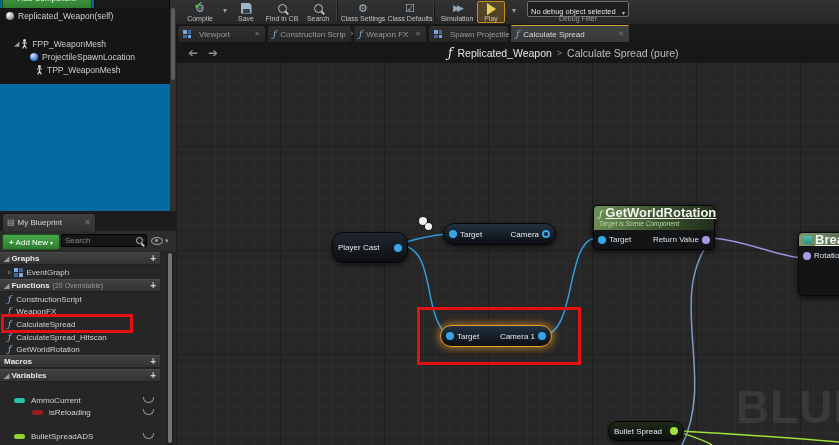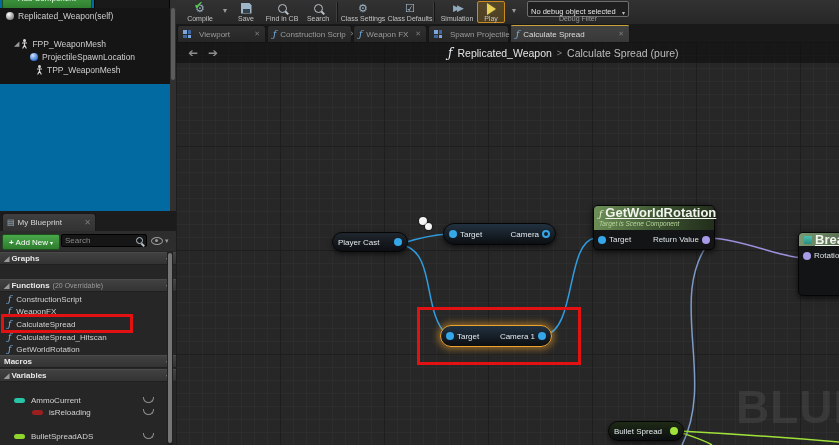--- a/index.html
+++ b/index.html
@@ -36,21 +36,21 @@
   #add-new-btn{left:2px;top:3px;width:56px;height:14px;background:linear-gradient(#4aa84a,#2e7c2e);
      border:1px solid #1d4d1d;border-radius:2px;color:#fff;font-size:8px;display:flex;align-items:center;justify-content:center;gap:2px;}
   #mybp-search{left:61px;top:3px;width:86px;height:13px;background:#161616;border:1px solid #000;
      border-radius:2px;color:#8a8a8a;font-size:8px;display:flex;align-items:center;padding:0 3px;box-sizing:border-box;}
   .mag{width:5px;height:5px;border:1.5px solid #b9c3cc;border-radius:50%;position:relative;flex:none;}
   .mag::after{content:"";position:absolute;width:4px;height:1.5px;background:#b9c3cc;transform:rotate(45deg);right:-3px;bottom:-2px;}
   #eye-btn{left:151px;top:4px;width:22px;height:12px;display:flex;align-items:center;gap:2px;color:#9a9a9a;font-size:7px;}
   .eyeglyph{width:10px;height:6px;border:1.5px solid #9a9a9a;border-radius:50%;position:relative;}
   .eyeglyph::after{content:"";position:absolute;left:2.5px;top:1px;width:3px;height:3px;border-radius:50%;background:#9a9a9a;}
 
-  .bp-header{position:absolute;left:0;width:176px;height:13px;background:linear-gradient(#414141,#333333);
+  .bp-header{position:absolute;left:0;width:160px;height:13px;background:linear-gradient(#414141,#333333);
      border-top:1px solid #4a4a4a;border-bottom:1px solid #202020;display:flex;align-items:center;
      color:#e8e8e8;font-size:8px;font-weight:bold;padding:0 4px;box-sizing:border-box;}
   .bp-header .plus{margin-left:auto;color:#cfcfcf;font-weight:bold;font-size:10px;}
   .bp-row{position:absolute;left:0;width:166px;height:12px;display:flex;align-items:center;
      color:#d2d2d2;font-size:8px;white-space:nowrap;padding-left:8px;box-sizing:border-box;}
   .fn-icon{font-family:"DejaVu Serif",serif;font-style:italic;color:#7fb3e2;font-size:9px;margin-right:5px;flex:none;}
   .graph-icon{width:9px;height:9px;margin-right:4px;flex:none;background:
      linear-gradient(#7aa7e0,#7aa7e0) 0 0/4px 4px no-repeat,
      linear-gradient(#41669e,#41669e) 5px 0/4px 4px no-repeat,
      linear-gradient(#41669e,#41669e) 0 5px/4px 4px no-repeat,
@@ -193,20 +193,25 @@
           <span class="eyeglyph"></span>
           <span>▾</span>
         </div>
       </div>
 
       <div class="bp-header" style="top:41px;">
         <span class="expander">◢</span>
         <span>Graphs</span>
         <span class="plus">+</span>
       </div>
+      <div class="bp-row" style="top:55px;">
+        <span class="expander">▹</span>
+        <span class="graph-icon"></span>
+        <span>EventGraph</span>
+      </div>
 
       <div class="bp-header" style="top:68px;">
         <span class="expander">◢</span>
         <span>Functions</span>
         <span class="overridable">(20 Overridable)</span>
         <span class="plus">+</span>
       </div>
       <div class="bp-row" style="top:82px;">
         <span class="fn-icon">ƒ</span>
         <span>ConstructionScript</span>
@@ -368,21 +373,21 @@
       <span class="nav-arrow back">➔</span>
       <span class="nav-arrow" style="margin-left:10px;">➔</span>
       <div id="crumb-text">
         <span class="fn-big">ƒ</span>
         <span class="crumb-root">Replicated_Weapon</span>
         <span class="crumb-sep">&gt;</span>
         <span class="crumb-cur">Calculate Spread (pure)</span>
       </div>
     </div>
 
-    <div class="gnode" style="left:156px;top:190px;width:76px;height:20px;justify-content:space-between;">
+    <div class="gnode" style="left:156px;top:190px;width:76px;height:31px;justify-content:space-between;">
       <span>Player Cast</span>
       <span class="pin blue"></span>
     </div>
 
     <div class="gnode" style="left:267px;top:181px;width:113px;height:22px;gap:3px;background:linear-gradient(#223140,#0c0e11);">
       <span class="pin blue"></span>
       <span>Target</span>
       <span style="flex:1;"></span>
       <span>Camera</span>
       <span class="pin hollow"></span>

